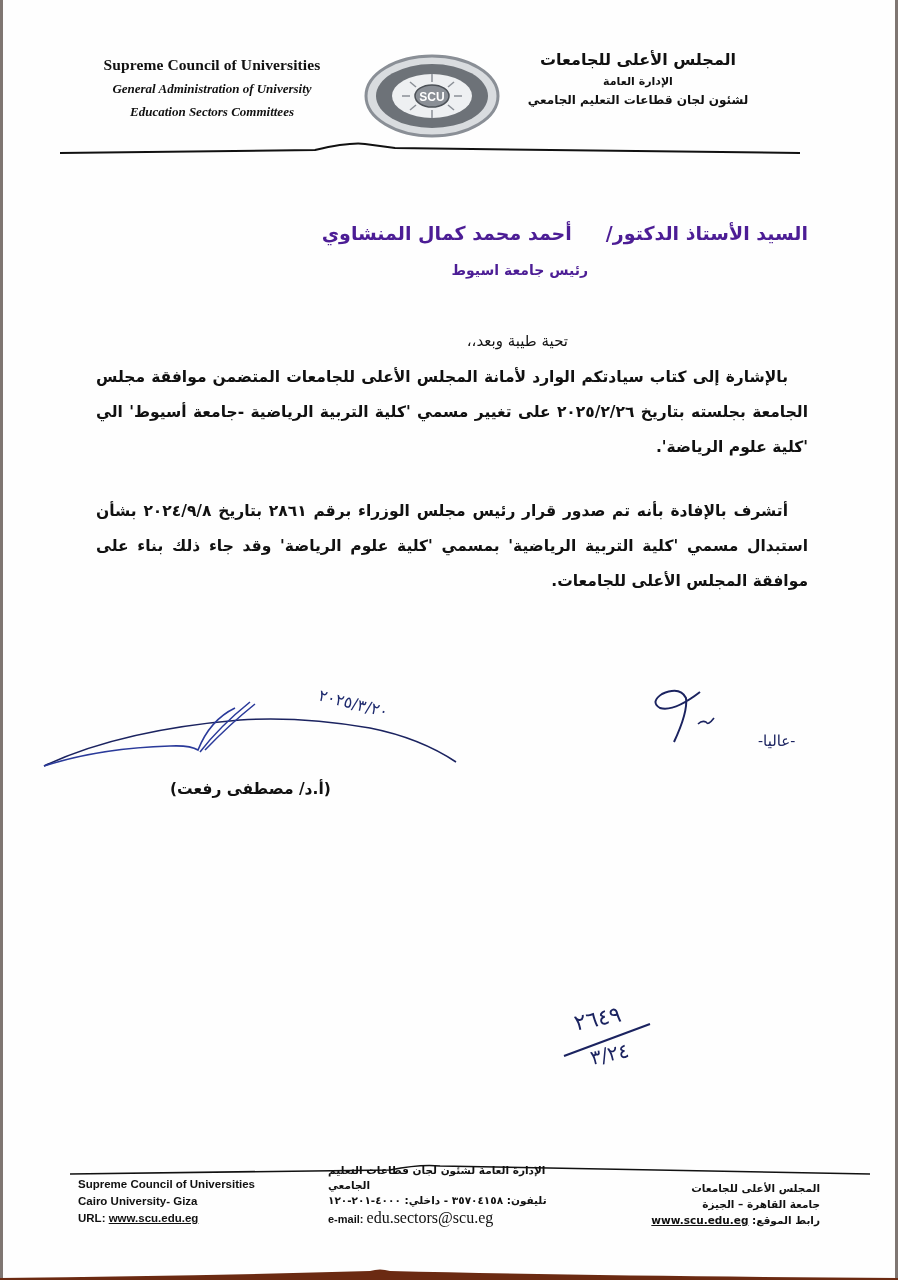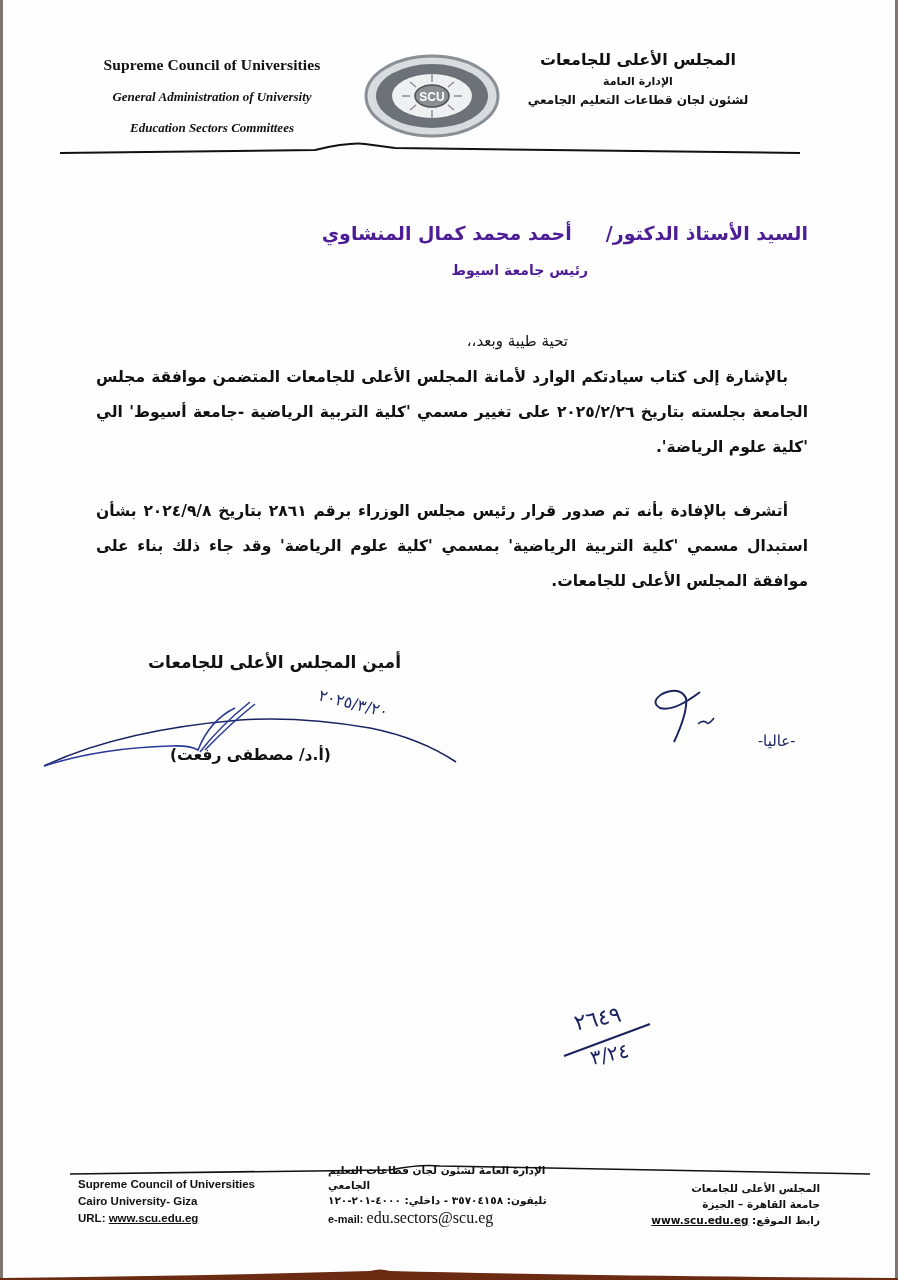--- a/index.html
+++ b/index.html
@@ -11,21 +11,21 @@
     }
     .page { position: absolute; inset: 0; background: #fefefe; }
     .edge-left { position: absolute; left: 0; top: 0; width: 3px; height: 1280px; background: #2a1a14; opacity: .6; }
     .edge-right { position: absolute; right: 0; top: 0; width: 3px; height: 1280px; background: #2a1a14; opacity: .6; }
     .bottom-desk { position: absolute; left: 0; bottom: 0; width: 898px; height: 14px; }
 
     
     .hdr-en { position: absolute; left: 82px; top: 56px; width: 260px; text-align: center;
       font-family: "Liberation Serif", serif; }
     .hdr-en .l1 { font-size: 15.5px; font-weight: bold; letter-spacing: .1px; }
-    .hdr-en .l2, .hdr-en .l3 { font-size: 13px; font-weight: bold; font-style: italic; margin-top: 15px; }
+    .hdr-en .l2, .hdr-en .l3 { font-size: 13px; font-weight: bold; font-style: italic; margin-top: 7px; }
     .hdr-ar { position: absolute; right: 140px; top: 50px; width: 240px; text-align: center; direction: rtl;
       font-family: "DejaVu Sans", sans-serif; }
     .hdr-ar .l1 { font-size: 16px; font-weight: bold; }
     .hdr-ar .l2 { font-size: 11px; font-weight: bold; margin-top: 6px; }
     .hdr-ar .l3 { font-size: 12px; font-weight: bold; margin-top: 5px; }
     .logo { position: absolute; left: 362px; top: 52px; width: 140px; height: 88px; }
     .hdr-rule { position: absolute; left: 60px; top: 140px; width: 740px; height: 20px; }
 
     
     .addr { position: absolute; right: 90px; direction: rtl; font-weight: bold; color: #4c1d95; }
@@ -35,21 +35,21 @@
 
     
     .greet { position: absolute; right: 330px; top: 332px; direction: rtl; font-size: 15px; font-weight: normal; }
     .para { position: absolute; left: 96px; width: 712px; direction: rtl; text-align: justify;
       font-size: 15.5px; font-weight: bold; line-height: 35px; }
     .para-1 { top: 360px; text-indent: 20px; }
     .para-2 { top: 494px; text-indent: 20px; }
 
     .closing { position: absolute; right: 340px; top: 617px; direction: rtl; font-size: 15px; font-weight: bold; }
     .signer-title { position: absolute; left: 148px; top: 652px; direction: rtl; font-size: 17px; font-weight: bold; }
-    .signer-name { position: absolute; left: 170px; top: 746px; direction: rtl; font-size: 15.5px; font-weight: bold; }
+    .signer-name { position: absolute; left: 170px; top: 780px; direction: rtl; font-size: 15.5px; font-weight: bold; }
     .sig-date { position: absolute; left: 318px; top: 694px; font-family: "DejaVu Sans", sans-serif;
       font-size: 16px; color: #1e2a6e; transform: rotate(14deg); letter-spacing: 1px; }
 
     .ink { position: absolute; color: #1b2360; font-family: "DejaVu Serif", serif; }
     .note-ref { left: 574px; top: 1006px; font-size: 22px; transform: rotate(-12deg); }
     .note-num { left: 590px; top: 1042px; font-size: 20px; transform: rotate(-12deg); }
     .marg-word { left: 758px; top: 732px; font-size: 15px; direction: rtl; }
 
     
     .foot-rule { position: absolute; left: 70px; top: 1162px; width: 800px; height: 14px; }
@@ -110,21 +110,20 @@
 
   <div class="addr addr-1">
     <span>السيد الأستاذ الدكتور/</span><span class="gap"></span><span>أحمد محمد كمال المنشاوي</span>
   </div>
   <div class="addr addr-2">رئيس جامعة اسيوط</div>
 
   <div class="greet">تحية طيبة وبعد،،</div>
   <div class="para para-1">بالإشارة إلى كتاب سيادتكم الوارد لأمانة المجلس الأعلى للجامعات المتضمن موافقة مجلس الجامعة بجلسته بتاريخ ٢٠٢٥/٢/٢٦ على تغيير مسمي 'كلية التربية الرياضية -جامعة أسيوط' الي 'كلية علوم الرياضة'.</div>
   <div class="para para-2">أتشرف بالإفادة بأنه تم صدور قرار رئيس مجلس الوزراء برقم ٢٨٦١ بتاريخ ٢٠٢٤/٩/٨ بشأن استبدال مسمي 'كلية التربية الرياضية' بمسمي 'كلية علوم الرياضة' وقد جاء ذلك بناء على موافقة المجلس الأعلى للجامعات.</div>
 
-  <div class="signer-title">أمين المجلس الأعلى للجامعات</div>
   <svg style="position:absolute;left:40px;top:690px;" width="420" height="80" viewBox="0 0 420 80">
     <path d="M4 76 Q80 40 200 30 Q260 26 330 38 Q380 48 416 72" stroke="#1b2360" stroke-width="1.6" fill="none"></path>
     <path d="M4 76 Q60 58 130 56 Q150 55 158 60 Q170 30 195 18 M160 62 Q180 36 210 12 M165 60 Q190 34 215 14" stroke="#2a3a9a" stroke-width="1.6" fill="none"></path>
   </svg>
   <div class="sig-date">٢٠٢٥/٣/٢٠</div>
   <div class="signer-name">(أ.د/ مصطفى رفعت)</div>
 
   <svg style="position:absolute;left:640px;top:682px;" width="80" height="70" viewBox="0 0 80 70">
     <path d="M34 60 Q48 30 46 16 Q40 4 22 12 Q10 20 20 26 Q34 30 60 10" stroke="#1b2360" stroke-width="2" fill="none"></path>
     <path d="M58 42 Q62 38 66 40 Q68 44 74 36" stroke="#1b2360" stroke-width="1.6" fill="none"></path>

